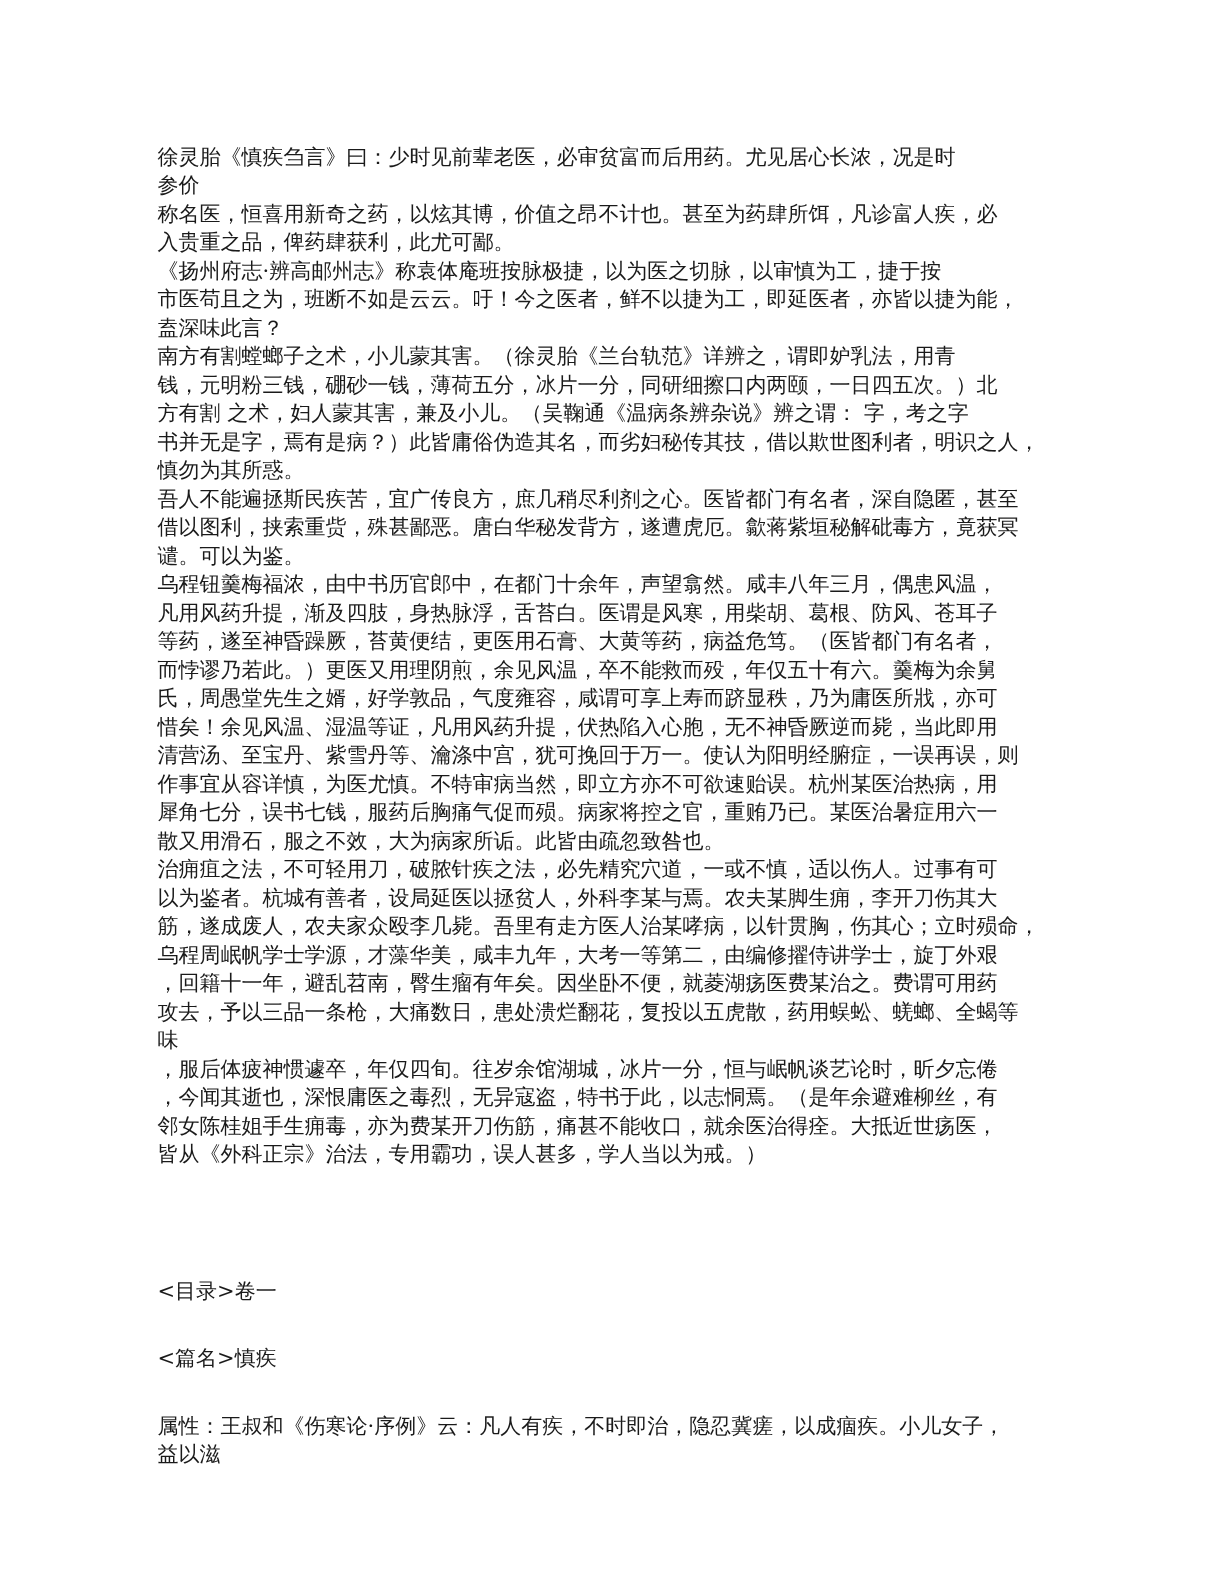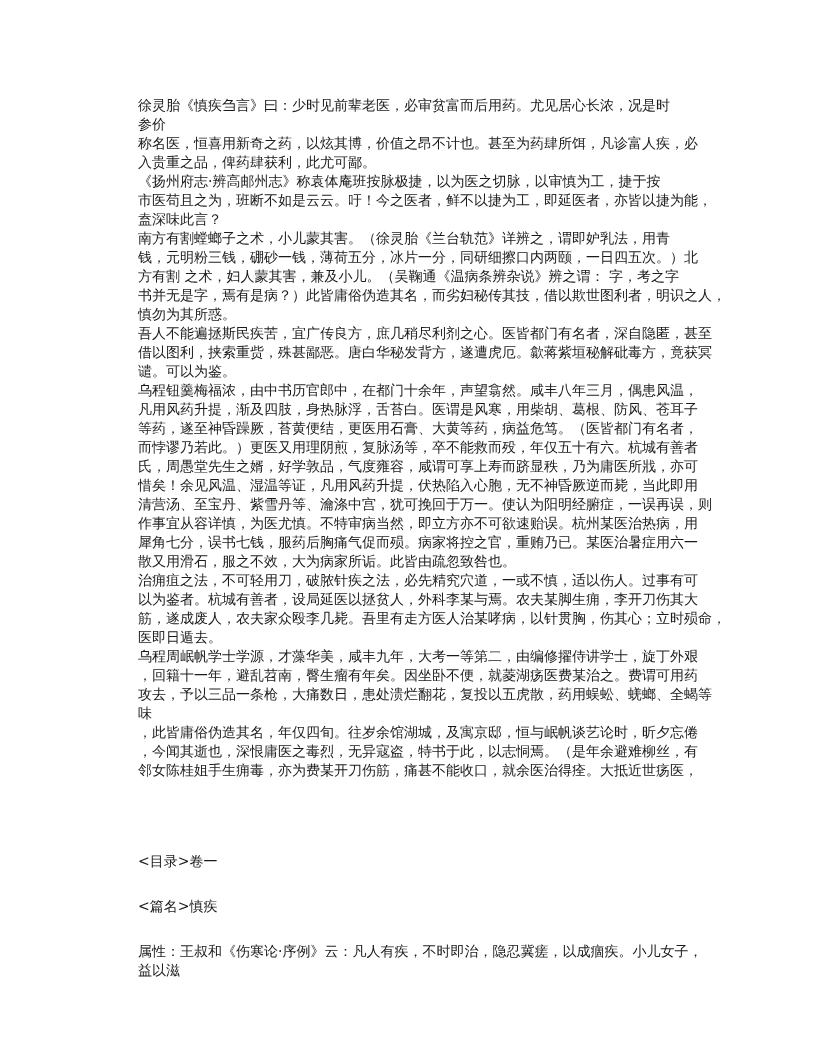--- a/index.html
+++ b/index.html
@@ -1,18 +1,18 @@
 <!DOCTYPE html>
 <html><head>
 <meta charset="utf-8">
 <style>
   html, body { margin: 0; padding: 0; background: #ffffff; }
   body { width: 816px; height: 1056px; position: relative; overflow: hidden;
          font-family: "DejaVu Serif", "Liberation Serif", serif; color: #1a1a1a; }
-  .page { position: absolute; left: 138px; top: 96px; width: 590px; }
+  .page { position: absolute; left: 105px; top: 96px; width: 590px; }
   .line { font-size: 14px; line-height: 19px; height: 19px; white-space: nowrap; letter-spacing: 0px; }
   .gap-large { height: 72px; }
   .meta-line { font-size: 14px; line-height: 19px; height: 19px; white-space: nowrap; }
   .meta-gap { height: 26px; }
 </style>
 </head>
 <body>
 
 <div class="page">
   <div id="body-text">
@@ -27,38 +27,38 @@
       <div class="line">钱，元明粉三钱，硼砂一钱，薄荷五分，冰片一分，同研细擦口内两颐，一日四五次。）北</div>
       <div class="line">方有割 之术，妇人蒙其害，兼及小儿。（吴鞠通《温病条辨杂说》辨之谓： 字，考之字</div>
       <div class="line">书并无是字，焉有是病？）此皆庸俗伪造其名，而劣妇秘传其技，借以欺世图利者，明识之人，</div>
       <div class="line">慎勿为其所惑。</div>
       <div class="line">吾人不能遍拯斯民疾苦，宜广传良方，庶几稍尽利剂之心。医皆都门有名者，深自隐匿，甚至</div>
       <div class="line">借以图利，挟索重赀，殊甚鄙恶。唐白华秘发背方，遂遭虎厄。歙蒋紫垣秘解砒毒方，竟获冥</div>
       <div class="line">谴。可以为鉴。</div>
       <div class="line">乌程钮羹梅福浓，由中书历官郎中，在都门十余年，声望翕然。咸丰八年三月，偶患风温，</div>
       <div class="line">凡用风药升提，渐及四肢，身热脉浮，舌苔白。医谓是风寒，用柴胡、葛根、防风、苍耳子</div>
       <div class="line">等药，遂至神昏躁厥，苔黄便结，更医用石膏、大黄等药，病益危笃。（医皆都门有名者，</div>
-      <div class="line">而悖谬乃若此。）更医又用理阴煎，复脉汤等，卒不能救而殁，年仅五十有六。杭城有善者</div>
+      <div class="line">而悖谬乃若此。）更医又用理阴煎，余见风温，卒不能救而殁，年仅五十有六。羹梅为余舅</div>
       <div class="line">氏，周愚堂先生之婿，好学敦品，气度雍容，咸谓可享上寿而跻显秩，乃为庸医所戕，亦可</div>
       <div class="line">惜矣！余见风温、湿温等证，凡用风药升提，伏热陷入心胞，无不神昏厥逆而毙，当此即用</div>
       <div class="line">清营汤、至宝丹、紫雪丹等、瀹涤中宫，犹可挽回于万一。使认为阳明经腑症，一误再误，则</div>
       <div class="line">作事宜从容详慎，为医尤慎。不特审病当然，即立方亦不可欲速贻误。杭州某医治热病，用</div>
       <div class="line">犀角七分，误书七钱，服药后胸痛气促而殒。病家将控之官，重贿乃已。某医治暑症用六一</div>
       <div class="line">散又用滑石，服之不效，大为病家所诟。此皆由疏忽致咎也。</div>
       <div class="line">治痈疽之法，不可轻用刀，破脓针疾之法，必先精究穴道，一或不慎，适以伤人。过事有可</div>
       <div class="line">以为鉴者。杭城有善者，设局延医以拯贫人，外科李某与焉。农夫某脚生痈，李开刀伤其大</div>
       <div class="line">筋，遂成废人，农夫家众殴李几毙。吾里有走方医人治某哮病，以针贯胸，伤其心；立时殒命，</div>
-      <div class="line">医即日遁去。</div>
       <div class="line">乌程周岷帆学士学源，才藻华美，咸丰九年，大考一等第二，由编修擢侍讲学士，旋丁外艰</div>
       <div class="line">，回籍十一年，避乱苕南，臀生瘤有年矣。因坐卧不便，就菱湖疡医费某治之。费谓可用药</div>
       <div class="line">攻去，予以三品一条枪，大痛数日，患处溃烂翻花，复投以五虎散，药用蜈蚣、蜣螂、全蝎等</div>
       <div class="line">味</div>
-      <div class="line">，此皆庸俗伪造其名，年仅四旬。往岁余馆湖城，及寓京邸，恒与岷帆谈艺论时，昕夕忘倦</div>
+      <div class="line">，服后体疲神惯遽卒，年仅四旬。往岁余馆湖城，冰片一分，恒与岷帆谈艺论时，昕夕忘倦</div>
       <div class="line">，今闻其逝也，深恨庸医之毒烈，无异寇盗，特书于此，以志恫焉。（是年余避难柳丝，有</div>
       <div class="line">邻女陈桂姐手生痈毒，亦为费某开刀伤筋，痛甚不能收口，就余医治得痊。大抵近世疡医，</div>
+      <div class="line">皆从《外科正宗》治法，专用霸功，误人甚多，学人当以为戒。）</div>
     </div>
   <div class="gap-large"></div>
   <div class="meta-line">&lt;目录&gt;卷一</div>
   <div class="meta-gap"></div>
   <div class="meta-line">&lt;篇名&gt;慎疾</div>
   <div class="meta-gap"></div>
   <div id="attr-text">
       <div class="line">属性：王叔和《伤寒论·序例》云：凡人有疾，不时即治，隐忍冀瘥，以成痼疾。小儿女子，</div>
       <div class="line">益以滋</div>
     </div>

